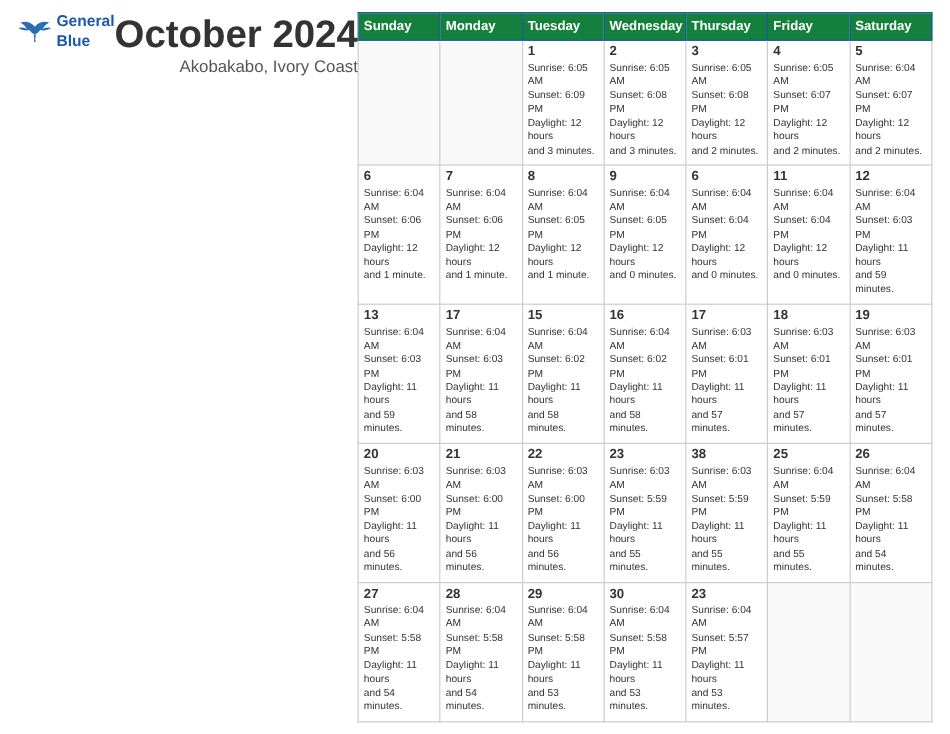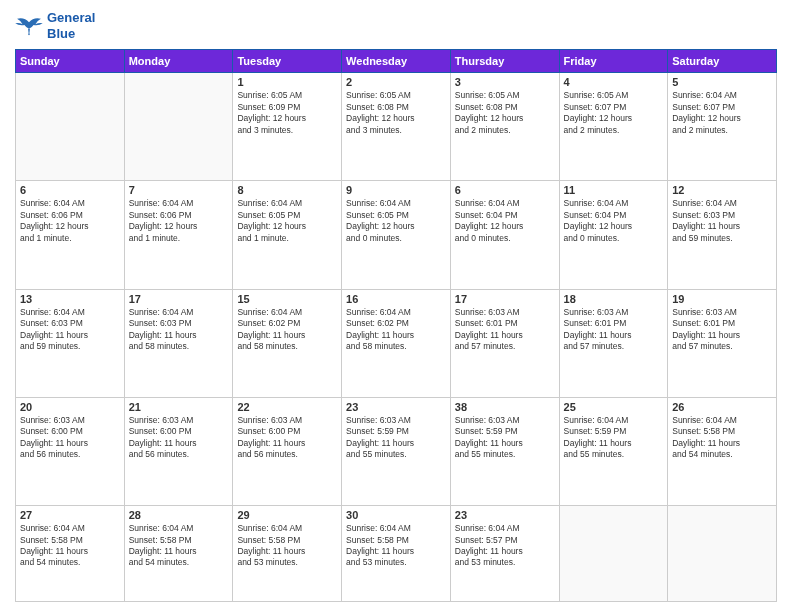--- a/index.html
+++ b/index.html
@@ -8,21 +8,21 @@
       background: #fff;
       width: 792px;
       height: 612px;
       overflow: hidden;
     }
     .container {
       width: 792px;
       height: 612px;
       padding: 10px 15px;
       display: flex;
-      flex-direction: column;
+      flex-direction: row;
     }
     .header {
       display: flex;
       justify-content: space-between;
       align-items: flex-start;
       margin-bottom: 8px;
     }
     .logo {
       display: flex;
       align-items: center;
@@ -54,21 +54,21 @@
       color: #555;
     }
     .calendar {
       flex: 1;
       border: 1px solid #ccc;
       border-collapse: collapse;
       width: 100%;
       table-layout: fixed;
     }
     .calendar th {
-      background-color: #6d28d9;
+      background-color: #15803d;
       color: white;
       font-size: 11px;
       font-weight: bold;
       padding: 5px 4px;
       text-align: left;
       border: 1px solid #1a5aab;
     }
     .calendar td {
       border: 1px solid #ccc;
       vertical-align: top;
@@ -103,20 +103,24 @@
     <div class="logo">
       <svg class="logo-bird" viewBox="0 0 30 24">
         <path d="M15,8 Q20,2 28,4 Q24,6 22,10 Q26,8 30,9 Q26,12 20,11 Q18,14 15,15 Q12,14 10,11 Q4,12 0,9 Q4,8 8,10 Q6,6 2,4 Q10,2 15,8Z" fill="#2a6db5"></path>
         <path d="M14,15 Q15,20 14,22 Q15,21 16,22 Q15,20 16,15Z" fill="#2a6db5"></path>
       </svg>
       <div class="logo-text">
         <div><span>General</span></div>
         <div><span>Blue</span></div>
       </div>
     </div>
+    <div class="title-block">
+      <div class="month-title">October 2024</div>
+      <div class="location">Akobakabo, Ivory Coast</div>
+    </div>
   </div>
   <table class="calendar">
     <thead>
       <tr>
       <th>Sunday</th>
           <th>Monday</th>
           <th>Tuesday</th>
           <th>Wednesday</th>
           <th>Thursday</th>
           <th>Friday</th>

